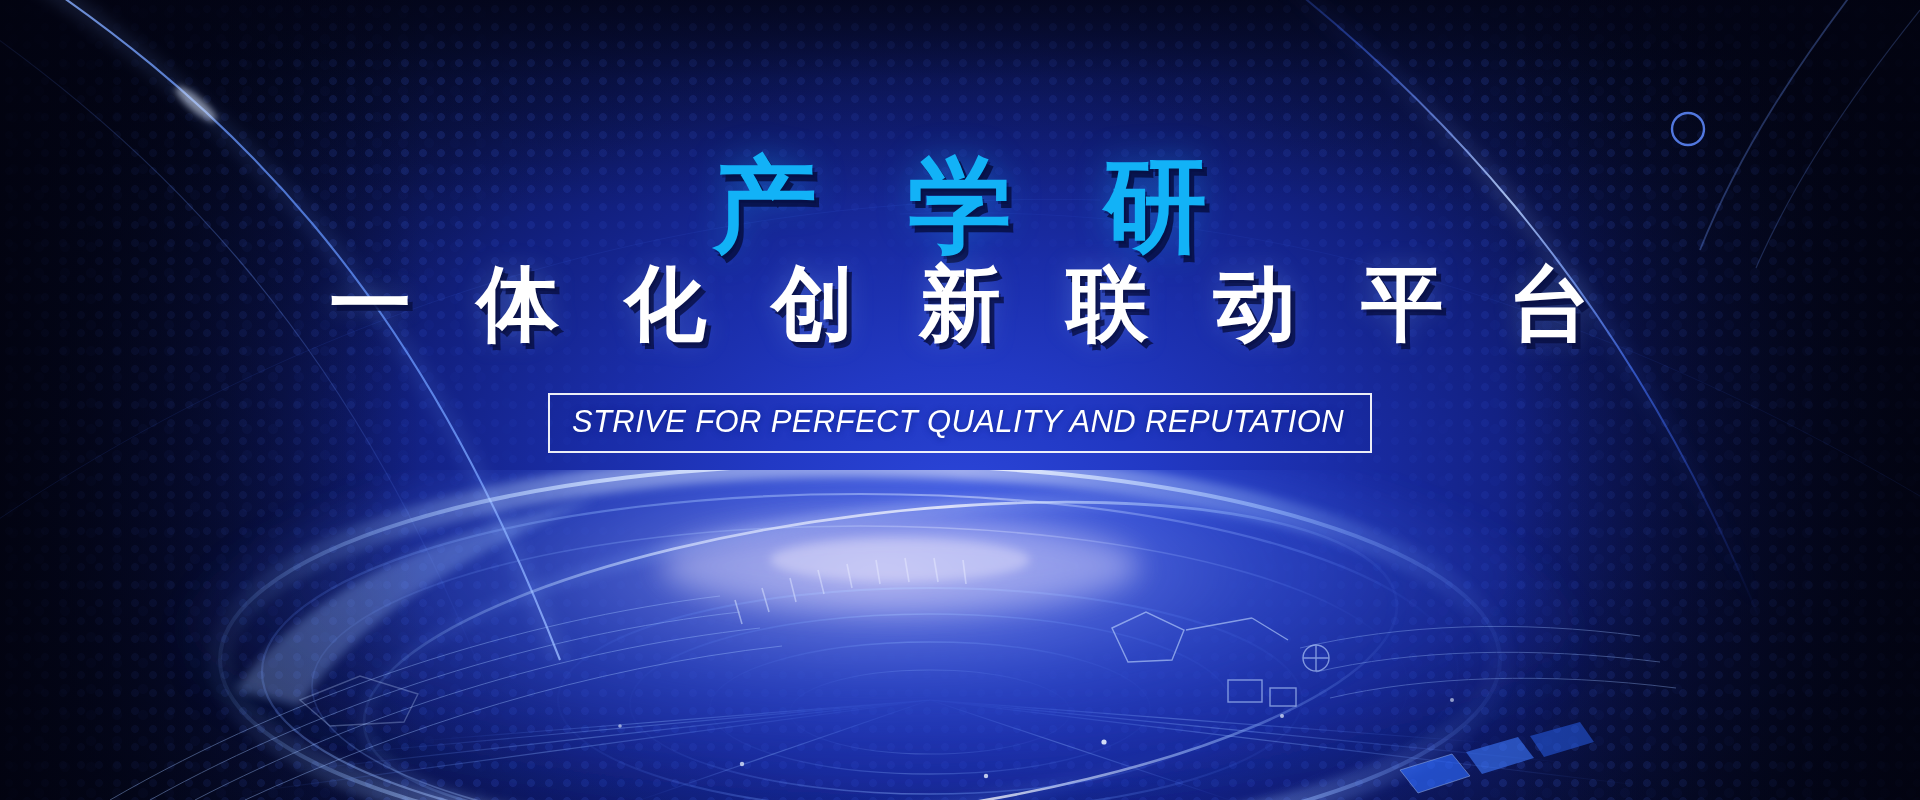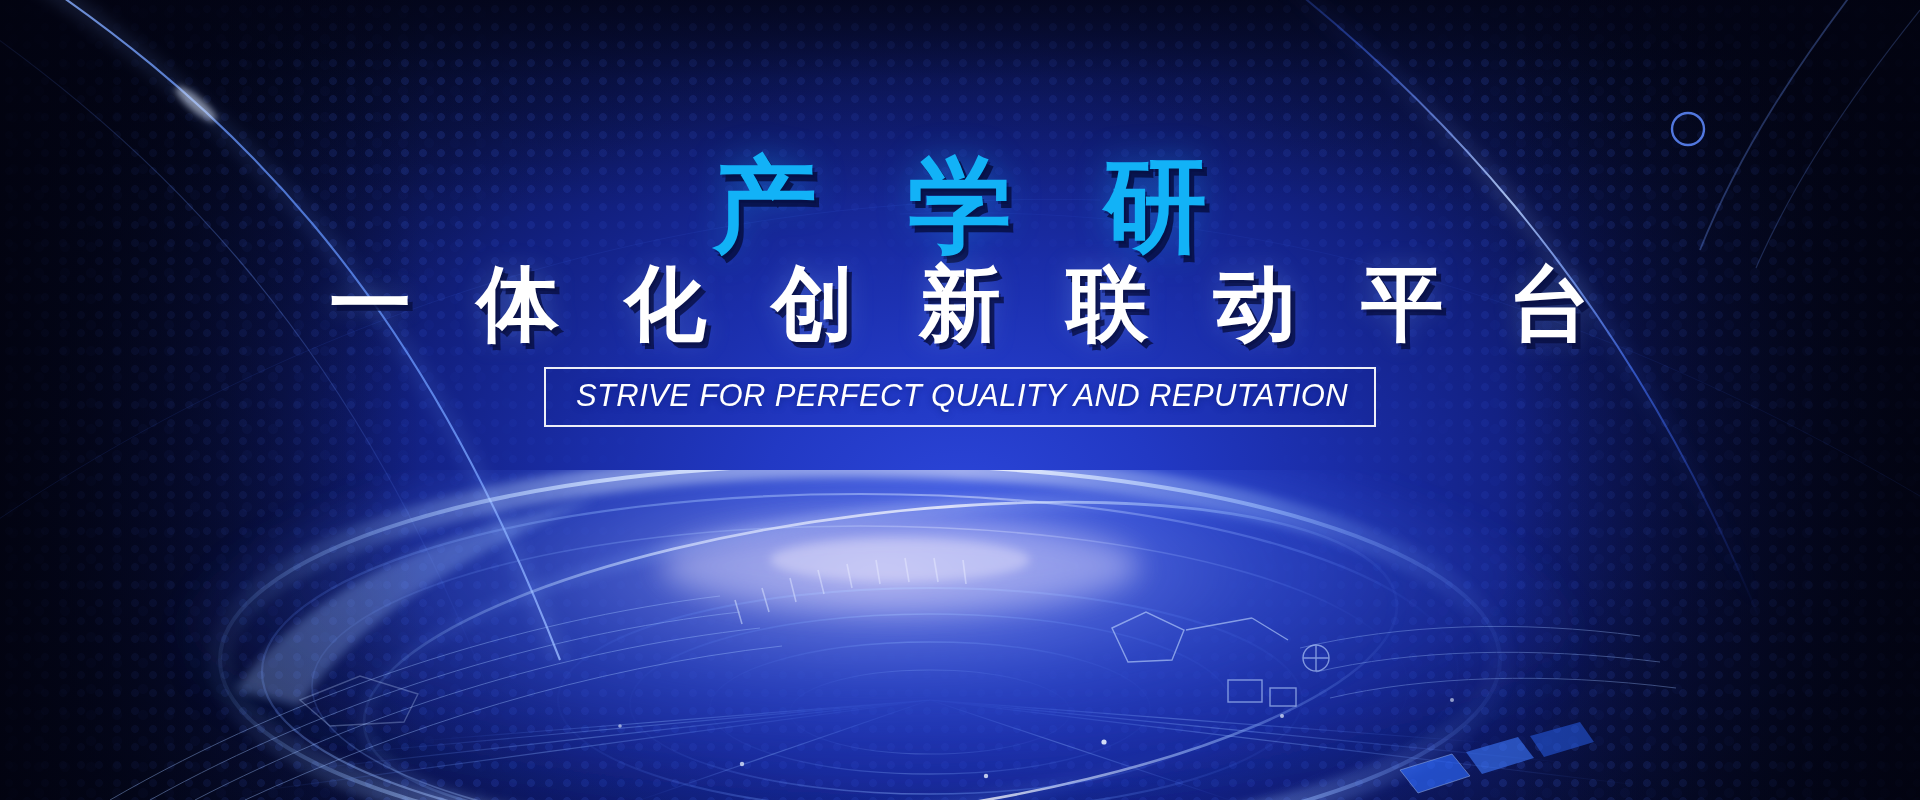--- a/index.html
+++ b/index.html
@@ -93,23 +93,23 @@
     text-indent:.26em;
     color:#ffffff;
     text-shadow:
        5px 6px 0 rgba(8,14,64,.78),
        2px 3px 0 rgba(10,18,78,.50),
        0 0 26px rgba(150,200,255,.30);
     white-space:nowrap;
   }
 
   .slogan-box{
-    margin-top:18px;
+    margin-top:44px;
     border:2px solid rgba(255,255,255,.92);
-    padding:9px 26px 11px 30px;
+    padding:9px 26px 11px 22px;
     background:rgba(20,40,160,.06);
   }
   .slogan-text{
     font-size:31px;
     font-style:italic;
     font-weight:400;
     letter-spacing:.012em;
     color:#ffffff;
     white-space:nowrap;
     text-shadow:0 1px 6px rgba(10,30,120,.6);

